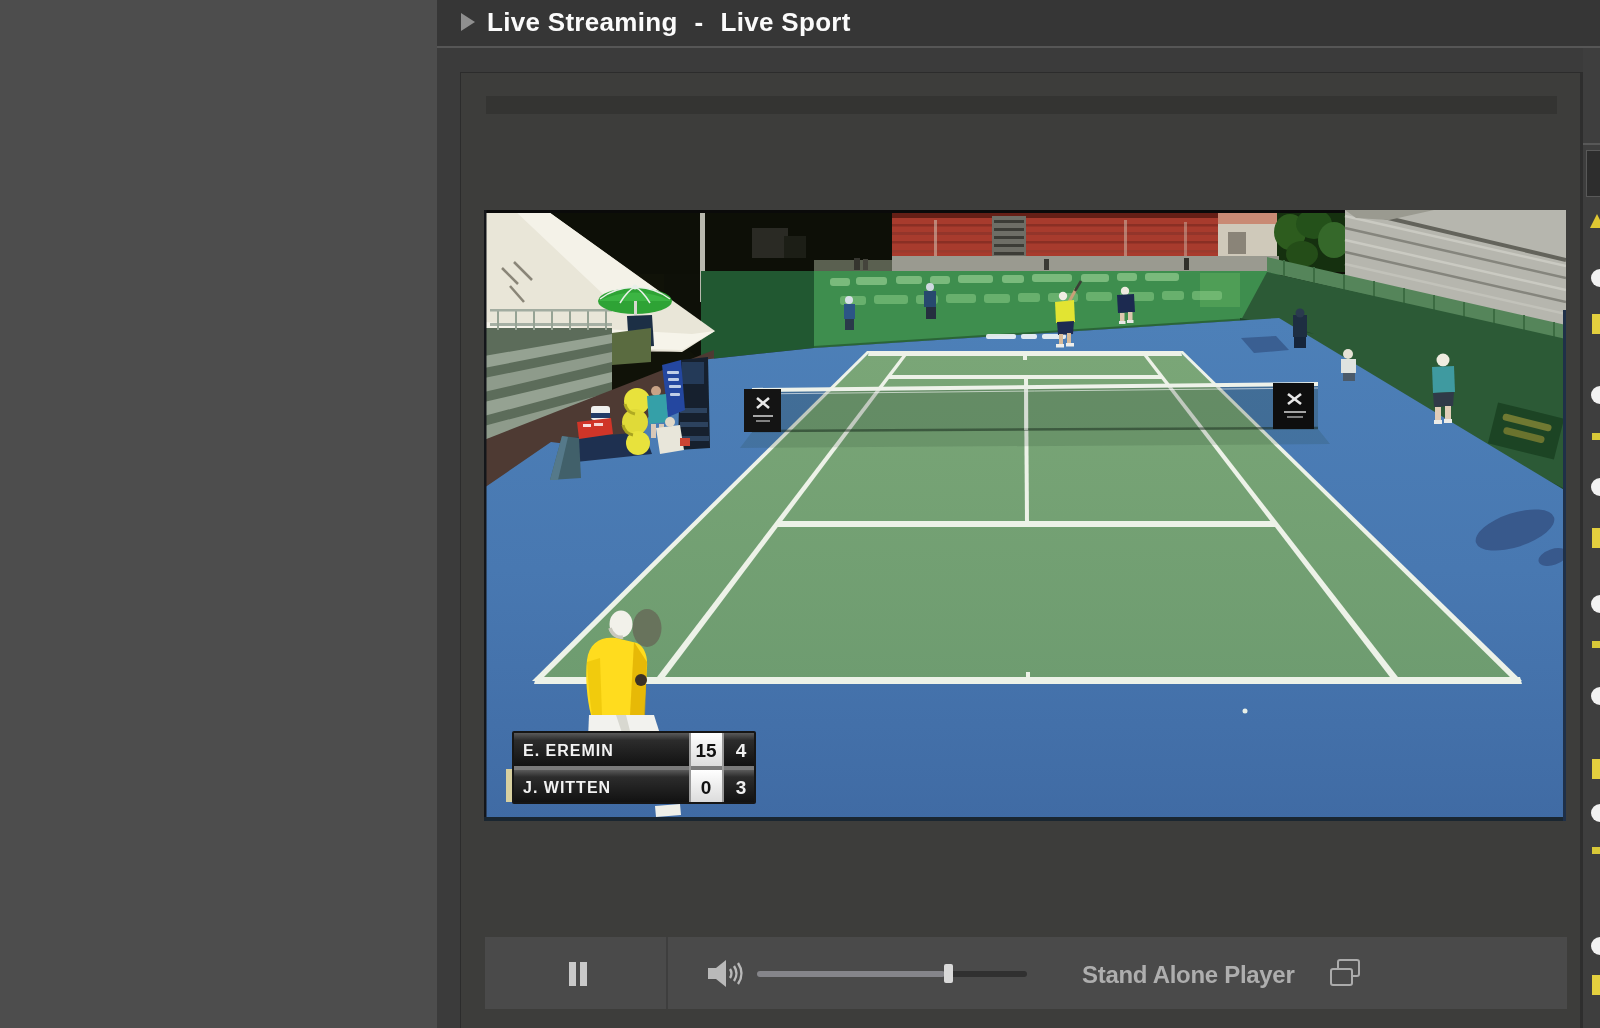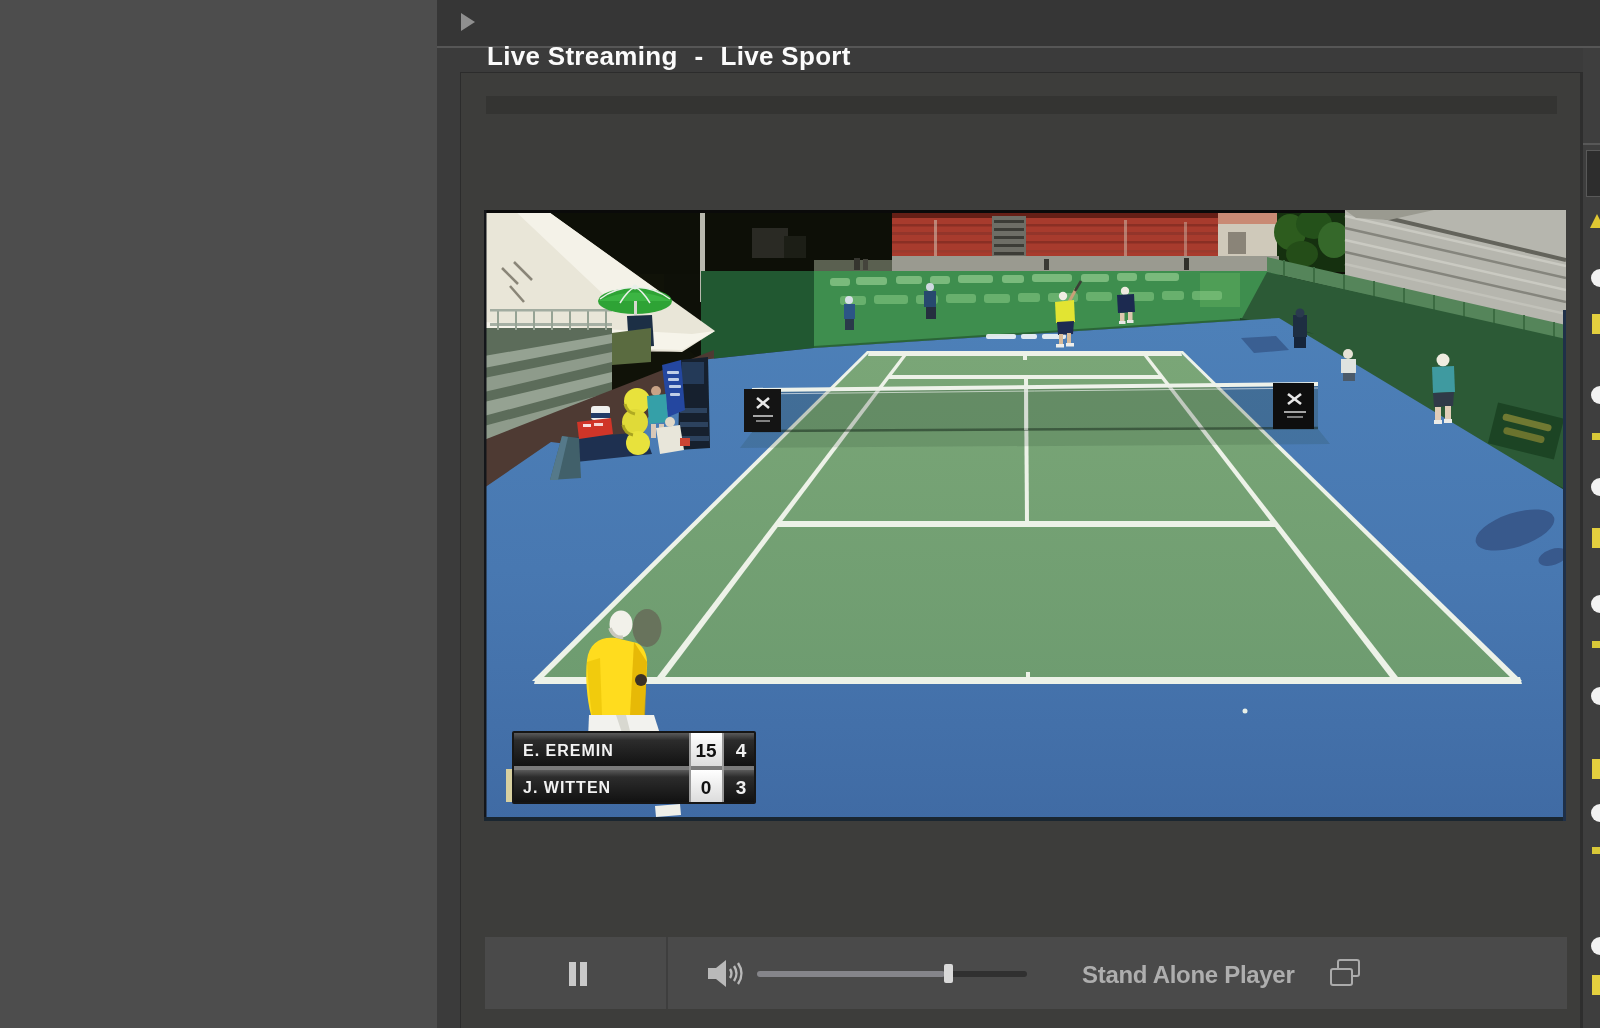--- a/index.html
+++ b/index.html
@@ -1,20 +1,20 @@
 <!DOCTYPE html>
 <html><head>
 <meta charset="utf-8">
 <style>
   html,body{margin:0;padding:0;width:1600px;height:1028px;overflow:hidden;background:#4d4d4d;font-family:"Liberation Sans",sans-serif;}
   .abs{position:absolute;}
   #content{left:437px;top:0;width:1163px;height:1028px;background:#3b3b3b;}
   #header{left:437px;top:0;width:1163px;height:46px;background:#363636;border-bottom:2px solid #565656;}
   #tri{left:461px;top:13px;width:0;height:0;border-left:14px solid #8f8f8f;border-top:9px solid transparent;border-bottom:9px solid transparent;}
-  #htext{left:487px;top:7px;color:#fbfbfb;font-size:26px;font-weight:bold;letter-spacing:0.3px;white-space:nowrap;margin-top:34px;}
+  #htext{left:487px;top:7px;color:#fbfbfb;font-size:26px;font-weight:bold;letter-spacing:0.3px;white-space:nowrap;}
   #htext .dash{display:inline-block;margin:0 17px;}
   #frame{left:460px;top:72px;width:1123px;height:956px;box-sizing:border-box;background:#3d3d3b;border-left:1px solid #2c2c2c;border-top:1px solid #2c2c2c;border-right:3px solid #2e2e2e;}
   #toolbar{left:486px;top:96px;width:1071px;height:18px;background:#343432;}
   #video{left:484px;top:210px;width:1082px;height:611px;}
   #controls{left:485px;top:937px;width:1082px;height:72px;background:#4a4a4a;}
   .pbar{position:absolute;top:25px;width:7px;height:24px;background:#c9c9c9;}
   #sep{position:absolute;left:181px;top:0;width:2px;height:72px;background:#3e3e3e;}
   #trackL{position:absolute;left:272px;top:34px;width:188px;height:6px;background:#82828a;border-radius:3px;}
   #trackD{position:absolute;left:464px;top:34px;width:78px;height:6px;background:#303030;border-radius:3px;}
   #thumb{position:absolute;left:459px;top:27px;width:9px;height:19px;background:#d9d9d9;border-radius:2px;}

